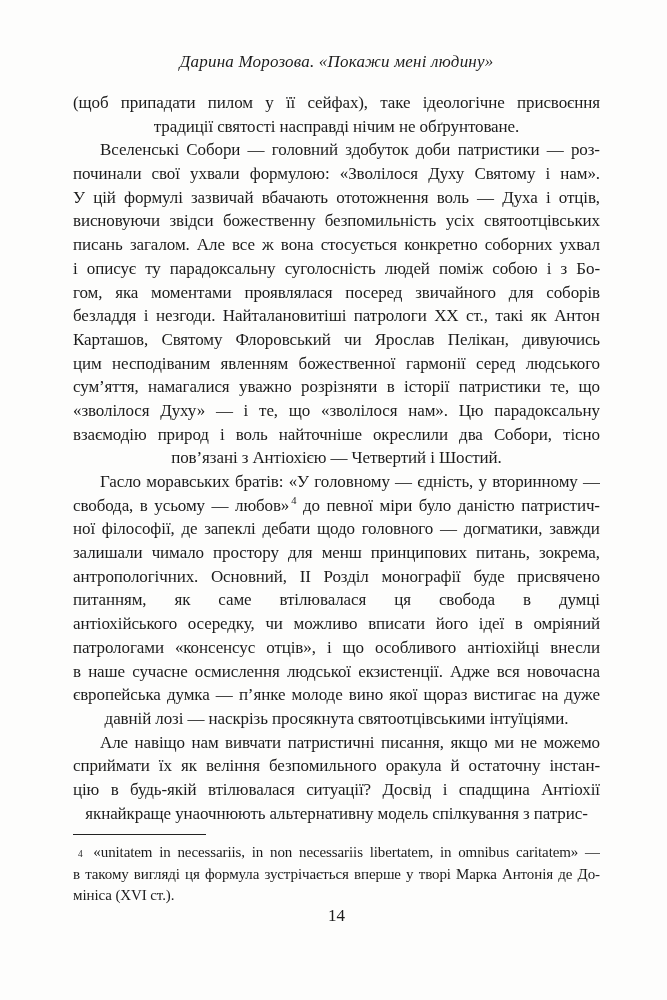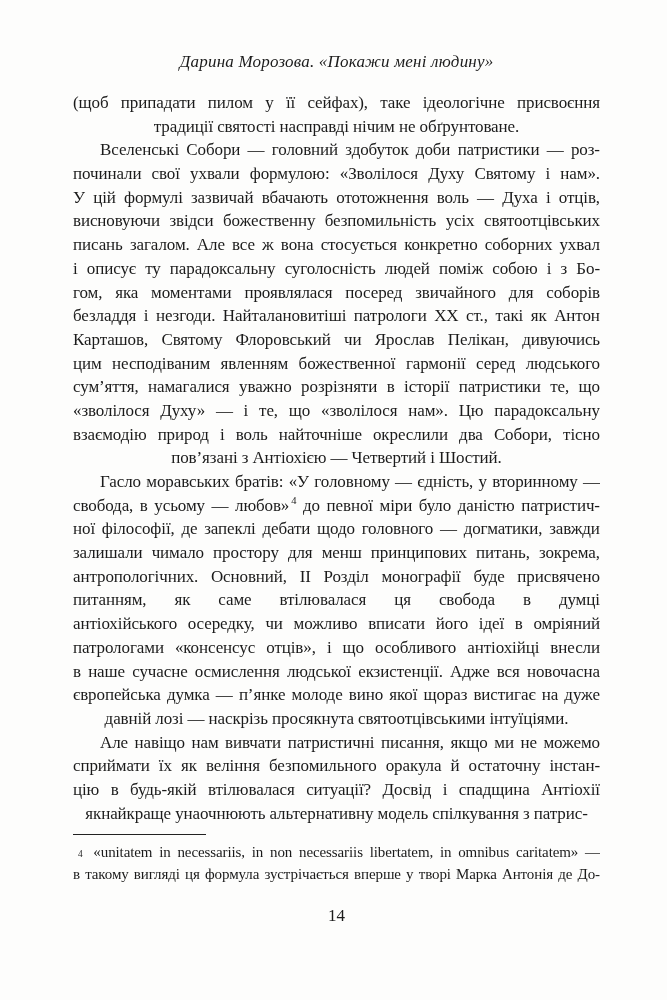--- a/index.html
+++ b/index.html
@@ -84,21 +84,20 @@
   .fline.last{
     display:block;
     text-align:left;
     white-space:nowrap;
   }
   .fline.first{padding-left:5px;}
   .fline sup{margin-left:0;margin-right:4px;}
   .fline span{white-space:pre;}
   .page-number{
     width:527px;
-    margin-top:21px;
     text-align:center;
     font-size:17px;
     line-height:20px;
   }
 </style>
 </head>
 <body>
 
 <div class="page">
 
@@ -442,18 +441,19 @@
           <span>формула</span>
           <span>зустрічається</span>
           <span>вперше</span>
           <span>у</span>
           <span>творі</span>
           <span>Марка</span>
           <span>Антонія</span>
           <span>де</span>
           <span>До-</span>
         </div>
+        <div class="fline last">мініса (XVI ст.).</div>
       </div>
   </div>
 
   <div class="page-number">14</div>
 
 </div>
 
 </body></html>

